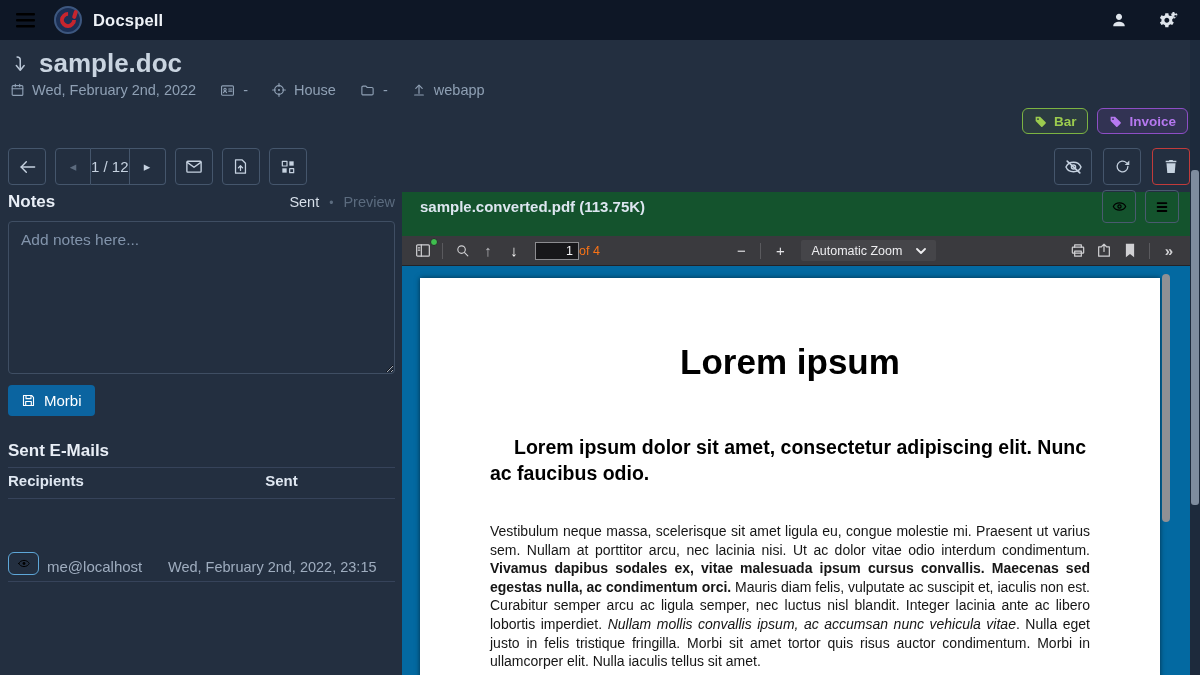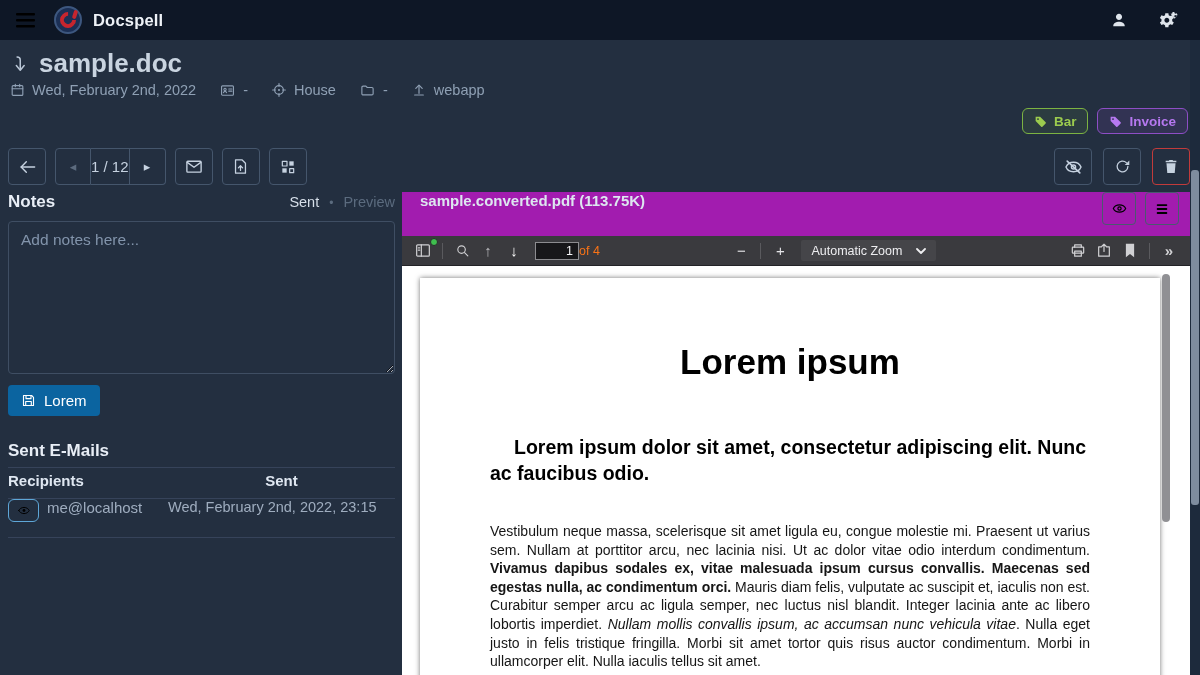--- a/index.html
+++ b/index.html
@@ -67,30 +67,30 @@
   .md-hint { margin-top:5px; text-align:right; font-size:13.5px; color:#9fb0c3; cursor:pointer; }
   .md-hint .q { font-weight:bold; font-size:14px; color:#cdd8e4; }
   .submit-btn { margin-top:7px; display:inline-flex; align-items:center; gap:8px; height:31px;
     padding:0 13px; background:#0b64a0; border:none; border-radius:4px; color:#fff; font-size:15px;
     font-family:"Liberation Sans",sans-serif; cursor:pointer; }
   .mails-head { margin-top:25px; font-size:17px; font-weight:bold; color:#e8eef6; }
   .hline { height:1px; background:#36435a; margin-top:6px; }
   .mail-cols { display:flex; align-items:center; height:24px; }
   .mail-cols .c1 { width:160px; font-weight:bold; font-size:15px; color:#dfe7f1; }
   .mail-cols .c2 { flex:1; text-align:center; font-weight:bold; font-size:15px; color:#dfe7f1; }
-  .mail-row { display:flex; align-items:flex-start; height:32px; }
+  .mail-row { display:flex; align-items:flex-end; height:32px;margin-top:44px; }
   .eye-btn { width:31px; height:23px; border:1px solid #5ea7d8; border-radius:6px; background:transparent;
     display:flex; align-items:center; justify-content:center; cursor:pointer; }
   .mail-rcpt { margin-left:8px; width:121px; font-size:15px; color:#9fadbf; }
   .mail-sent { flex:1; font-size:14.5px; color:#9fadbf; }
 
   
   .pdf-panel { position:absolute; left:402px; top:192px; width:788px; height:483px;
     display:flex; flex-direction:column; }
-  .pdf-head { height:44px; background:#a21caf; display:flex; padding:0 11px 15px 18px; }
+  .pdf-head { height:44px; background:#14532d; display:flex; align-items:center; padding:0 11px 15px 18px; }
   .pdf-head .fname { font-size:15px; font-weight:bold; color:#dde6f0; }
   .pdf-head .hbtns { margin-left:auto; display:flex; gap:9px; }
   .hbtn { width:34px; height:33px; border:1px solid #4a5a70; border-radius:4px; background:transparent;
     display:flex; align-items:center; justify-content:center; cursor:pointer; }
 
   .pdfjs-bar { height:30px; background:#3a3a3e; border-bottom:1px solid #232327;
     display:flex; align-items:center; padding:0 8px; color:#d0d0d3; }
   .pj-btn { height:24px; min-width:26px; display:flex; align-items:center; justify-content:center;
     cursor:pointer; border-radius:2px; position:relative; }
   .pj-sep { width:1px; height:16px; background:#5a5a5e; margin:0 6px; }
@@ -100,21 +100,21 @@
   .pj-arrow.bright { color:#fafafa; }
   .page-input { width:44px; height:18px; margin-left:8px; background:#17171a; border:1px solid #8c8c90;
     color:#f5f5f7; font-size:12.5px; text-align:right; padding-right:5px; font-family:"Liberation Sans",sans-serif; }
   .of-label { margin-left:0; font-size:12.5px; color:#f97316; }
   .zoom-glyph { font-size:15px; color:#e4e4e7; }
   .zoom-select { display:flex; align-items:center; gap:14px; background:#454549; height:21px;
     padding:0 10px; border-radius:2px; font-size:12.5px; color:#ededf0; margin-left:8px; cursor:pointer; }
   .more-glyph { font-size:15px; font-weight:bold; color:#d0d0d3; }
   .spacer { flex:1; }
 
-  .pdf-viewer { flex:1; background:#ffffff; position:relative; overflow:hidden;padding-left:28px; }
+  .pdf-viewer { flex:1; background:#0369a1; position:relative; overflow:hidden;padding-left:28px; }
   .pdf-page { position:absolute; left:18px; top:12px; width:740px; height:1000px; background:#ffffff;
     box-shadow:0 0 5px rgba(0,0,0,.55); }
   .pdf-doc-title { margin-top:64px; text-align:center; font-size:35px; font-weight:bold; color:#000; }
   .pdf-doc-heading { margin:52px 70px 0; font-size:19.5px; font-weight:bold; line-height:26px;
     text-indent:24px; color:#000; }
   .pdf-doc-para { margin:36px 70px 0; font-size:14px; line-height:18.6px; text-align:justify; color:#151515; }
   .pdf-doc-para .b { font-weight:bold; }
   .pdf-doc-para .i { font-style:italic; }
   .viewer-scroll-thumb { position:absolute; left:760px; top:8px; width:8px; height:248px;
     background:#909094; border-radius:4px; cursor:pointer; }
@@ -314,21 +314,21 @@
     </div>
     <textarea class="notes-area" placeholder="Add notes here..." style=""></textarea>
     <button class="submit-btn">
       <svg width="15" height="15" viewBox="0 0 24 24">
           <g class="ic" stroke="#eaf3fb" stroke-width="2">
             <path d="M4 4h13l3 3v13H4V4z"></path>
             <path d="M8 4v5h8V4"></path>
             <rect x="7.5" y="13.5" width="9" height="6.5"></rect>
           </g>
         </svg>
-      <span>Lorem</span>
+      <span>Morbi</span>
     </button>
 
     <div class="mails-head">Sent E-Mails</div>
     <div class="hline"></div>
     <div class="mail-cols">
       <span class="c1">Recipients</span>
       <span class="c2">Sent</span>
     </div>
     <div class="hline"></div>
     <div class="mail-row">

